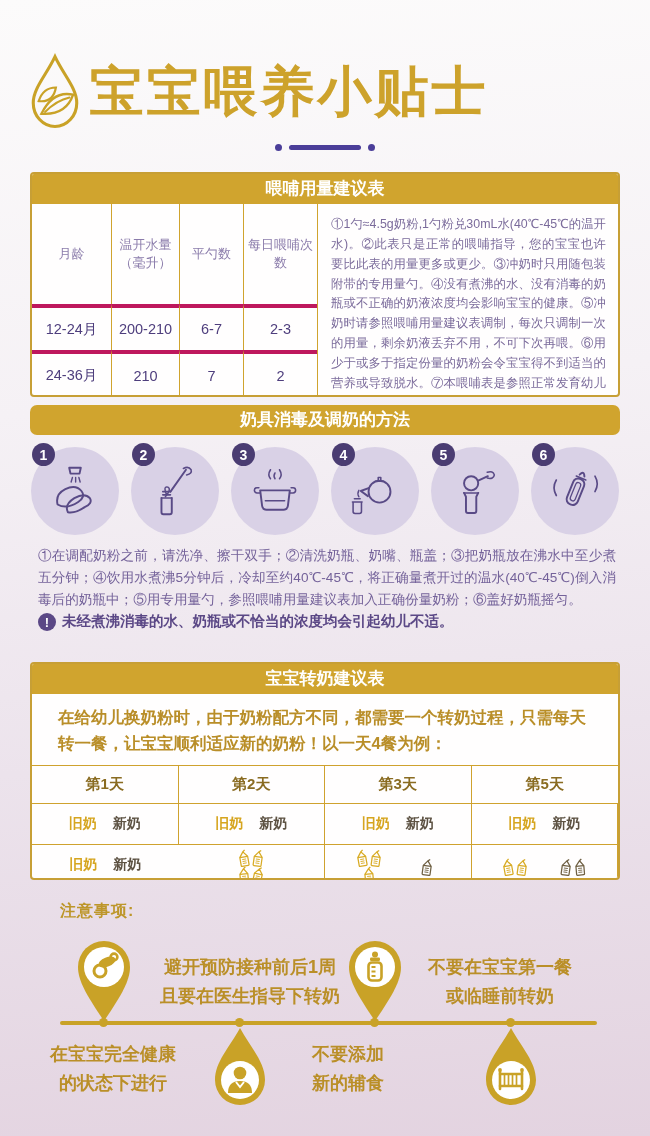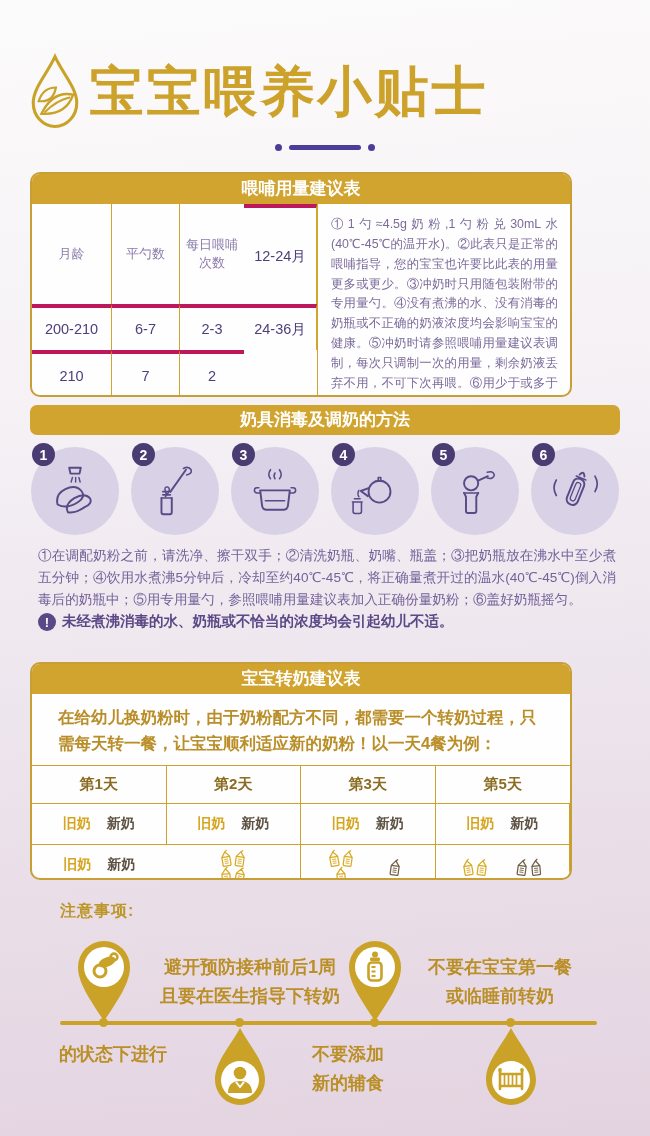--- a/index.html
+++ b/index.html
@@ -10,21 +10,21 @@
   }
   
   .title-row{ position:absolute; top:52px; left:0; width:514px; display:flex; align-items:center; justify-content:center; gap:6px; }
   .main-title{ font-size:54px; font-weight:bold; color:#cda22b; letter-spacing:3px; }
   .divider{ position:absolute; top:144px; left:0; width:650px; display:flex; align-items:center; justify-content:center; gap:7px; }
   .divider .bar{ width:72px; height:5px; background:#4b3e99; border-radius:3px; }
   .divider .dot{ width:7px; height:7px; border-radius:50%; background:#4b3e99; }
 
   
   .gold-bar{ background:#d0a42e; color:#fff; font-weight:bold; font-size:17px; text-align:center; line-height:30px; height:30px; }
-  .card{ position:absolute; left:30px; width:542px; background:#fffefe; border:2px solid #c79f35; border-radius:10px; overflow:hidden; }
+  .card{ position:absolute; left:30px; width:590px; background:#fffefe; border:2px solid #c79f35; border-radius:4px; overflow:hidden; }
 
   
   .card1{ top:172px; height:225px; }
   .card1-body{ display:flex; height:193px; }
   .ftable{ display:grid; grid-template-columns:80px 68px 64px 73px; grid-template-rows:100px 46px 47px; width:285px; }
   .ftable .cell{ display:flex; align-items:center; justify-content:center; text-align:center;
     border-right:1px solid #d0a42e; padding:2px; }
   .ftable .cell.last{ border-right:none; }
   .ftable .hcell{ color:#8b7cab; font-size:13px; line-height:1.35; }
   .ftable .dcell{ border-top:4px solid #be185d; color:#4e3e7d; font-size:14.5px; font-weight:500; }
@@ -89,20 +89,21 @@
     <span class="dot"></span>
     <span class="bar"></span>
     <span class="dot"></span>
   </div>
 
   <div class="card card1">
     <div class="gold-bar">喂哺用量建议表</div>
     <div class="card1-body">
       <div class="ftable">
         <div class="cell hcell">月龄</div>
+        <div class="cell hcell">温开水量（毫升）</div>
         <div class="cell hcell">平勺数</div>
         <div class="cell hcell last">每日喂哺次数</div>
 
         <div class="cell dcell">12-24月</div>
         <div class="cell dcell">200-210</div>
         <div class="cell dcell">6-7</div>
         <div class="cell dcell last">2-3</div>
 
         <div class="cell dcell">24-36月</div>
         <div class="cell dcell">210</div>
@@ -493,20 +494,21 @@
         <path d="M22 45 V63 M44 45 V63"></path>
         <path d="M22 48 H44 M22 60 H44"></path>
         <path d="M26.5 48 V60 M30.5 48 V60 M34.5 48 V60 M38.5 48 V60" stroke-width="1.7"></path>
       </g>
       <circle cx="22" cy="44" r="1.9" fill="#c9a227"></circle>
         <circle cx="44" cy="44" r="1.9" fill="#c9a227"></circle>
     </svg>
   </div>
 
   <div class="notice-text" style="left:38px; top:1040px; width:150px;">
+    <span>在宝宝完全健康</span>
     <span>的状态下进行</span>
   </div>
   <div class="notice-text" style="left:288px; top:1040px; width:120px;">
     <span>不要添加</span>
     <span>新的辅食</span>
   </div>
 
 </div>
 
 </body></html>

